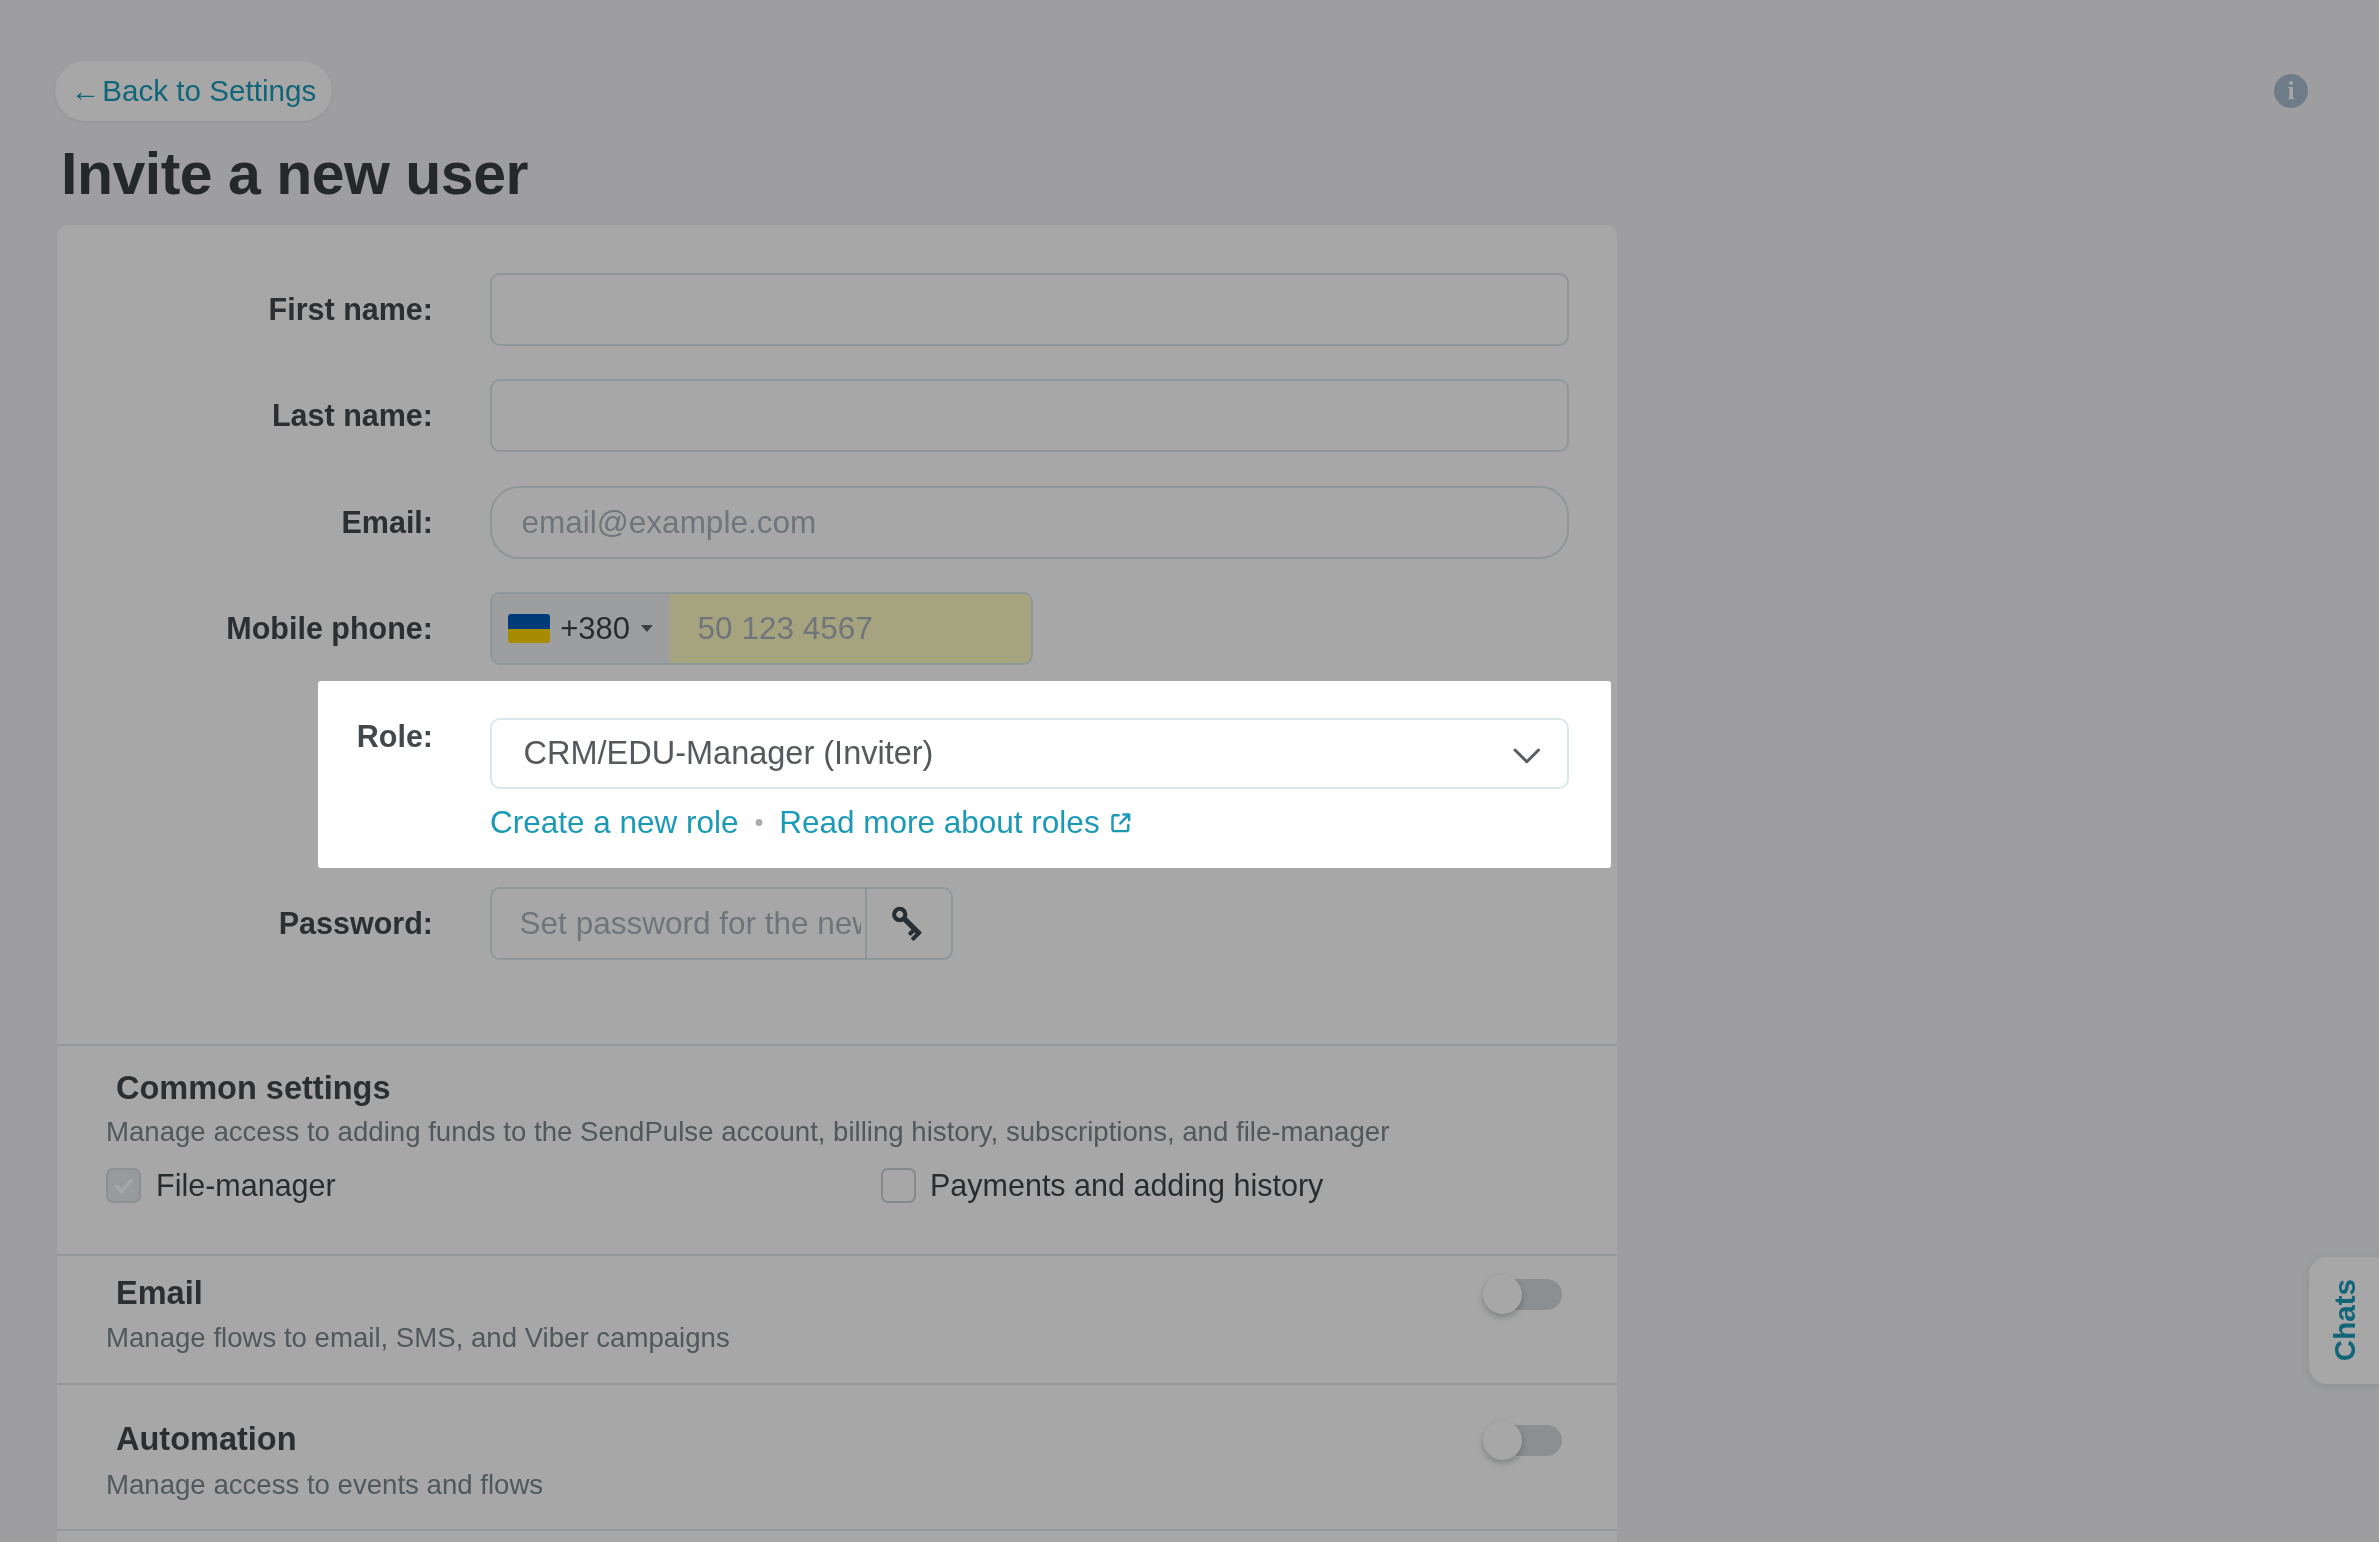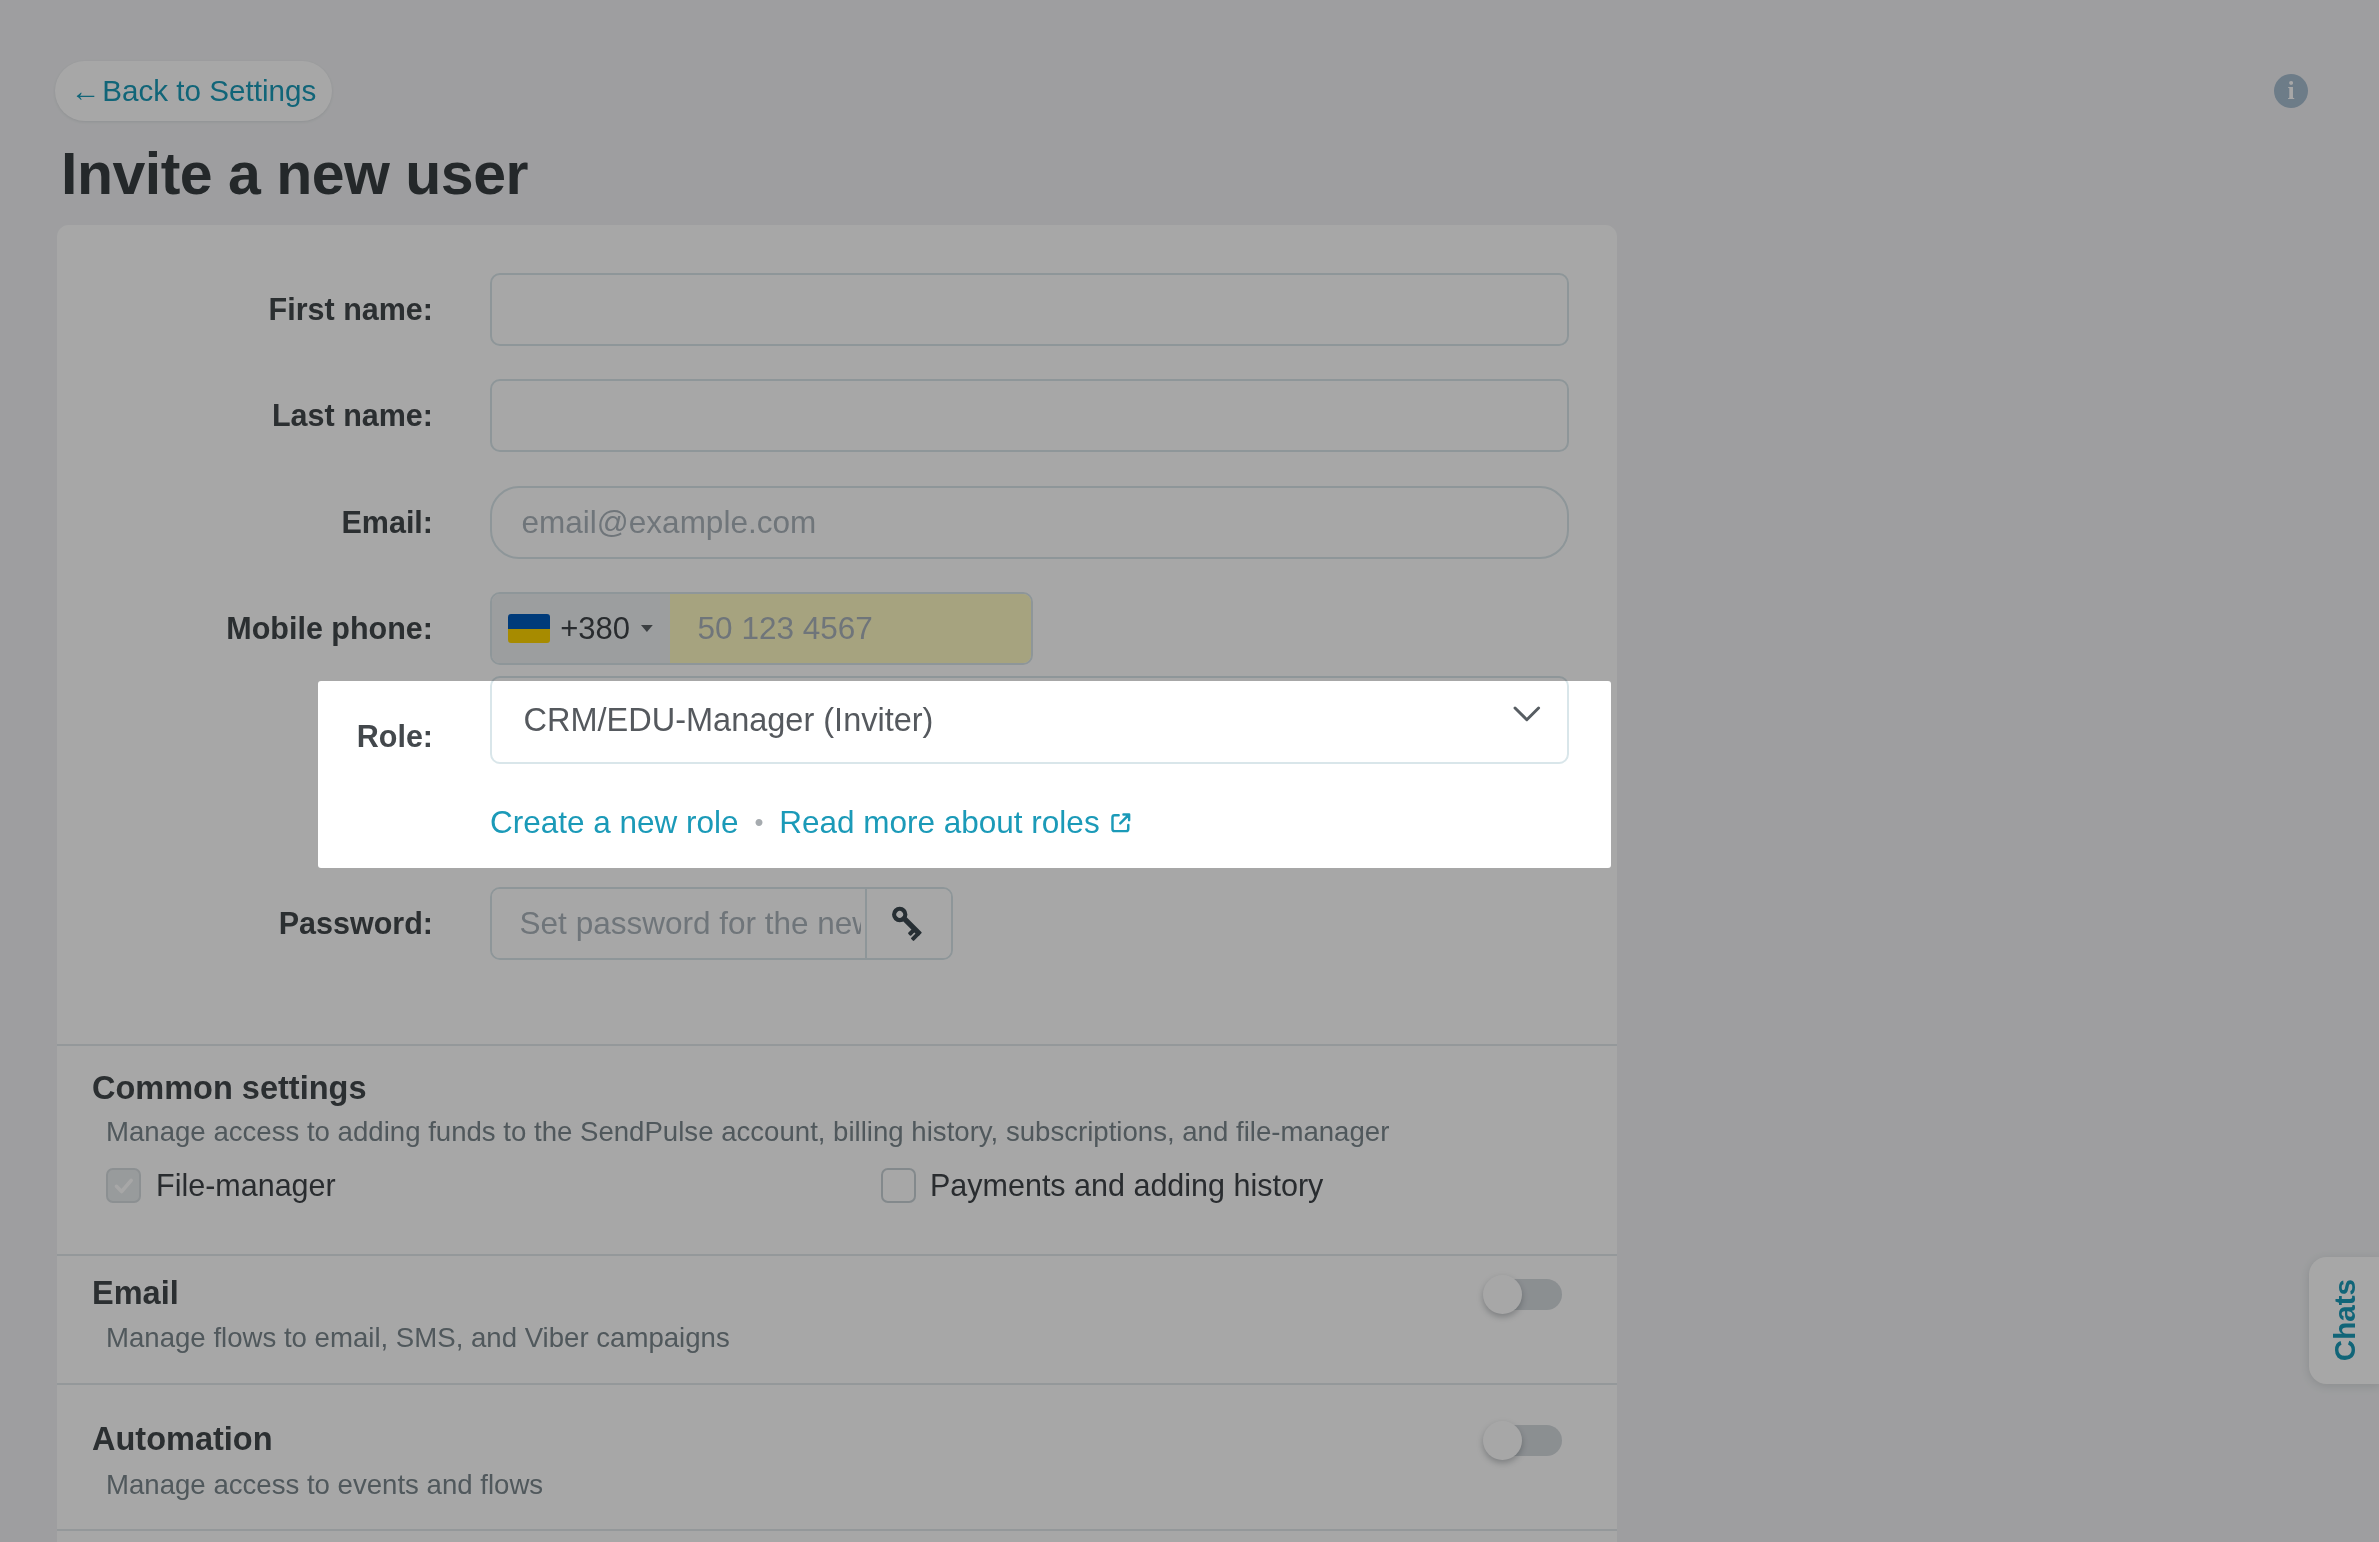--- a/index.html
+++ b/index.html
@@ -73,21 +73,21 @@
   .flag-bottom { height:50%; background:#ffd500; }
   .code-text { font-size:31px; color:#3e4347;text-align:right; }
   .phone-input {
     flex:1; border:none; outline:none; font-family:"Liberation Sans", sans-serif;
     font-size:31.5px; color:#55595e; padding:0 0 0 27.6px; min-width:0; background:#fef9c3;
   }
   .phone-input::placeholder { color:#aab3ba; opacity:1; }
 
   
   .select-box {
-    position:absolute; left:490px; top:676px; width:1079px; height:88px;
+    position:absolute; left:490px; top:718px; width:1079px; height:71px;
     border:2px solid #d9e6ea; border-radius:9.9px; background:#ffffff;
     display:flex; align-items:center; padding:0 69px 0 31.5px; cursor:pointer;
   }
   .select-box .value { font-size:32.5px; color:#55595e; white-space:nowrap; }
   .select-box .chev { position:absolute; right:25.6px; top:27.6px; }
 
   .role-links {
     position:absolute; left:490px; top:800px; height:45px;
     display:flex; align-items:center; gap:15.8px; font-size:31.5px;
   }
@@ -107,21 +107,21 @@
   }
   .pw-input::placeholder { color:#aab3ba; opacity:1; }
   .pw-sep { width:2px; background:#d9e6ea; flex:none; }
   .key-btn {
     width:84px; flex:none; background:#ffffff; border:none; cursor:pointer;
     display:flex; align-items:center; justify-content:center;
   }
 
   
   .hr { position:absolute; left:57px; width:1560px; height:2px; background:#e3e9eb; }
-  .sec-title { position:absolute; left:92px; font-size:32.5px; font-weight:700; color:#43484c; }
+  .sec-title { position:absolute; left:116px; font-size:32.5px; font-weight:700; color:#43484c; }
   .sec-desc  { position:absolute; left:106px; font-size:27.6px; color:#7b878d; }
 
   .cb { position:absolute; width:35px; height:35px; border-radius:6.9px; cursor:pointer;
         display:flex; align-items:center; justify-content:center; }
   .cb.checked-disabled { background:#e9edef; border:2px solid #d6dcdf; cursor:default; }
   .cb.unchecked { background:#ffffff; border:2px solid #c9d1d6; }
   .cb-label { position:absolute; font-size:30.5px; color:#3f4449; line-height:35px; white-space:nowrap; }
 
   .toggle { position:absolute; width:77px; height:33px; cursor:pointer; }
   .toggle .track { position:absolute; left:0; top:2px; width:77px; height:30.5px;

